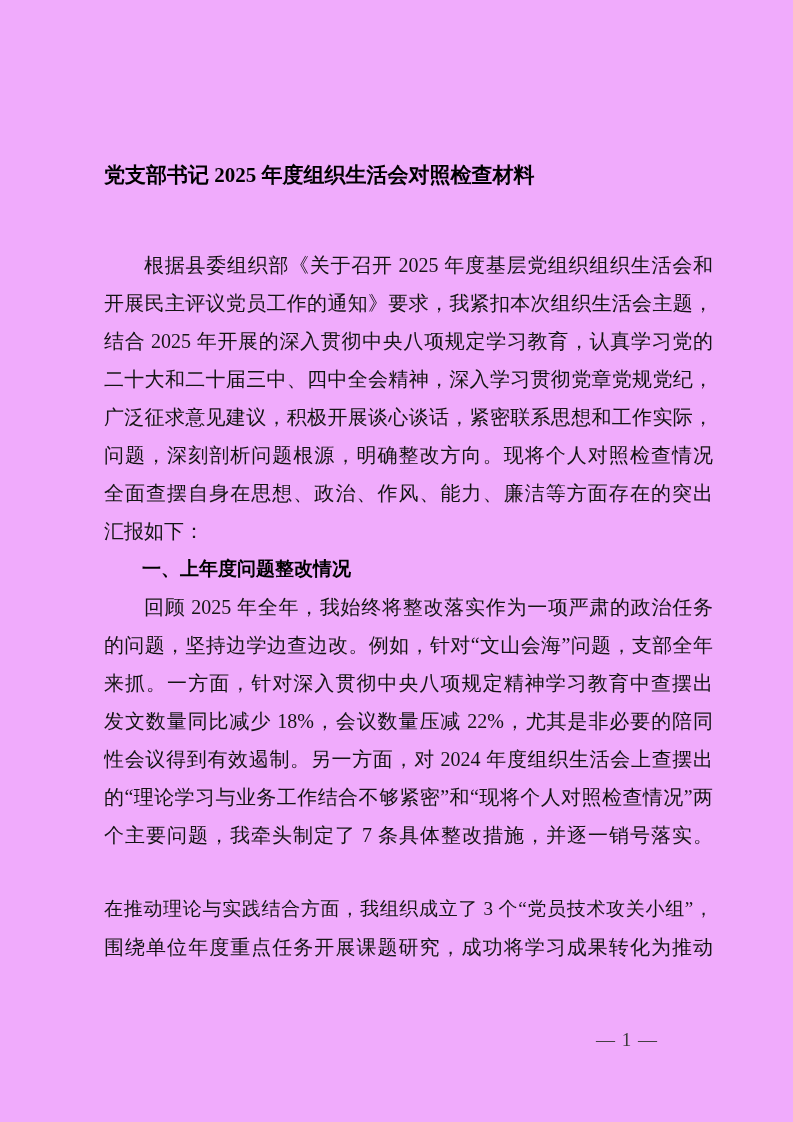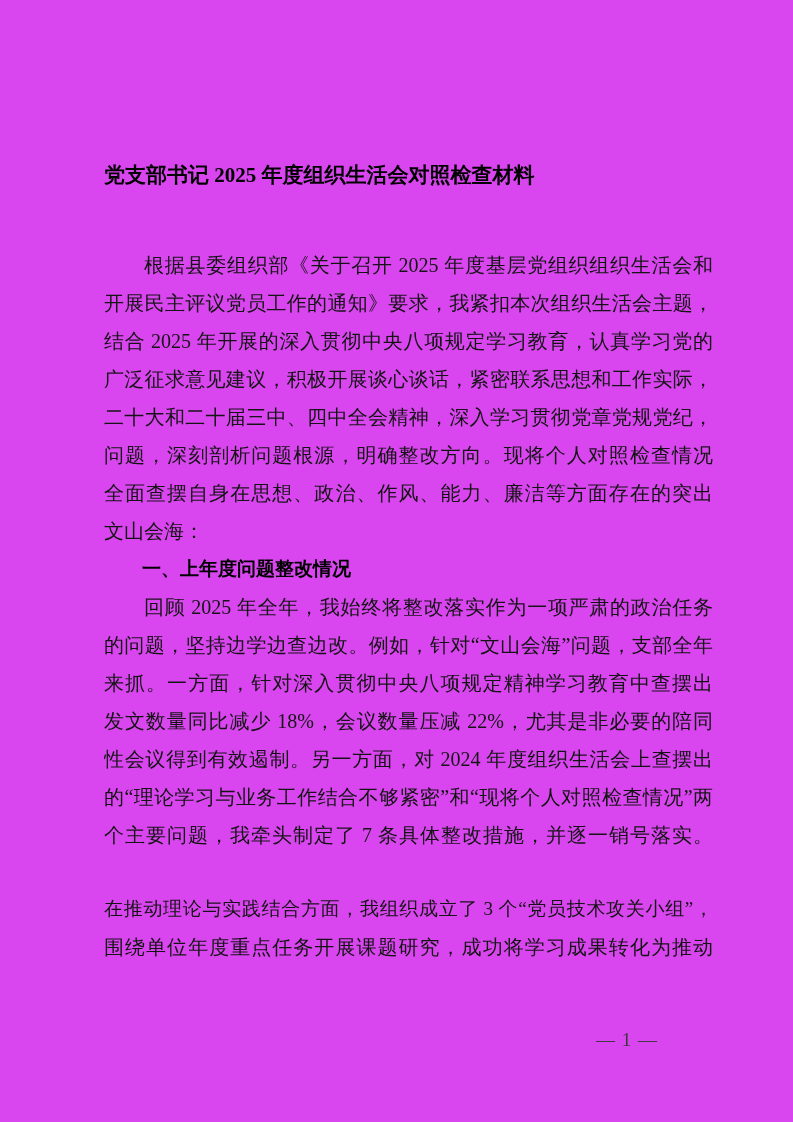--- a/index.html
+++ b/index.html
@@ -4,21 +4,21 @@
 <style>
   html, body {
     margin: 0;
     padding: 0;
     background: #ffffff;
   }
   .page {
     position: relative;
     width: 793px;
     height: 1122px;
-    background: #d946ef;
+    background: #f0abfc;
     overflow: hidden;
     font-family: "Liberation Serif", "DejaVu Serif", serif;
     color: #141414;
   }
   .doc-title {
     position: absolute;
     left: 104px;
     top: 160px;
     width: 609px;
     margin: 0;
@@ -77,25 +77,25 @@
 <body>
 
 <div class="page">
   <h1 class="doc-title">党支部书记 2025 年度组织生活会对照检查材料</h1>
 
   <div class="doc-body">
 
   <div class="line first">根据县委组织部《关于召开 2025 年度基层党组织组织生活会和</div>
       <div class="line mid">开展民主评议党员工作的通知》要求，我紧扣本次组织生活会主题，</div>
       <div class="line mid">结合 2025 年开展的深入贯彻中央八项规定学习教育，认真学习党的</div>
+      <div class="line mid">二十大和二十届三中、四中全会精神，深入学习贯彻党章党规党纪，</div>
       <div class="line mid">广泛征求意见建议，积极开展谈心谈话，紧密联系思想和工作实际，</div>
-      <div class="line mid">二十大和二十届三中、四中全会精神，深入学习贯彻党章党规党纪，</div>
       <div class="line mid">问题，深刻剖析问题根源，明确整改方向。现将个人对照检查情况</div>
       <div class="line mid">全面查摆自身在思想、政治、作风、能力、廉洁等方面存在的突出</div>
-      <div class="line last">文山会海：</div>
+      <div class="line last">汇报如下：</div>
       <div class="line heading">一、上年度问题整改情况</div>
       <div class="line first">回顾 2025 年全年，我始终将整改落实作为一项严肃的政治任务</div>
       <div class="line mid">的问题，坚持边学边查边改。例如，针对“文山会海”问题，支部全年</div>
       <div class="line mid">来抓。一方面，针对深入贯彻中央八项规定精神学习教育中查摆出</div>
       <div class="line mid">发文数量同比减少 18%，会议数量压减 22%，尤其是非必要的陪同</div>
       <div class="line mid">性会议得到有效遏制。另一方面，对 2024 年度组织生活会上查摆出</div>
       <div class="line mid">的“理论学习与业务工作结合不够紧密”和“现将个人对照检查情况”两</div>
       <div class="line mid">个主要问题，我牵头制定了 7 条具体整改措施，并逐一销号落实。</div>
       <div class="line mid tight">在推动理论与实践结合方面，我组织成立了 3 个“党员技术攻关小组”，</div>
       <div class="line mid">围绕单位年度重点任务开展课题研究，成功将学习成果转化为推动</div>

